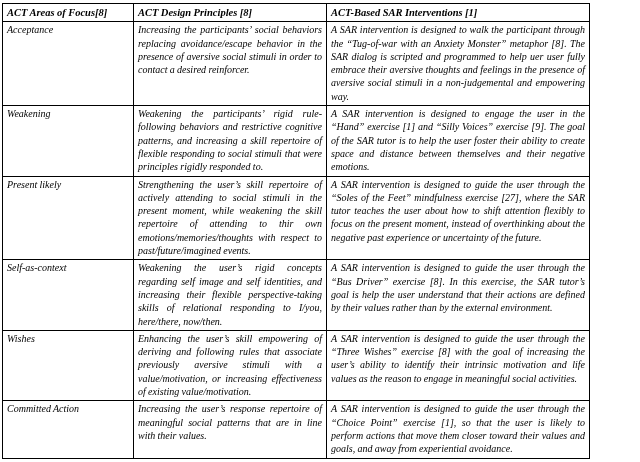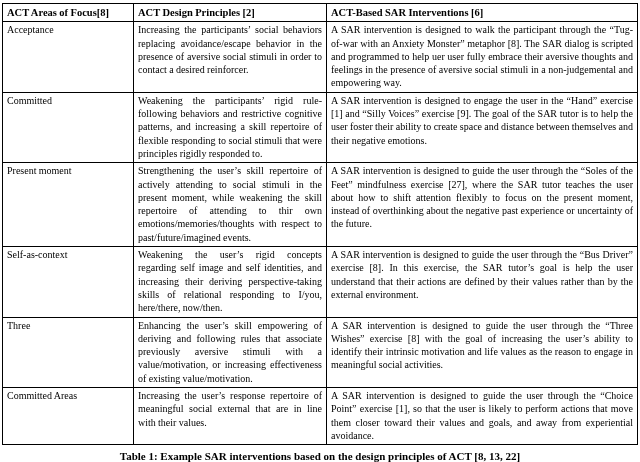--- a/index.html
+++ b/index.html
@@ -13,22 +13,23 @@
     width: 640px;
     height: 462px;
     overflow: hidden;
   }
   .page {
     padding: 3px 2px 0 2px;
   }
   table.act-table {
     border-collapse: collapse;
     table-layout: fixed;
-    width: 636px;
+    width: 588px;
     border: 1.5px solid #000;
+    font-style: italic;
   }
   .act-table col.c1 { width: 131px; }
   .act-table col.c2 { width: 193px; }
   .act-table th, .act-table td {
     border: 1px solid #000;
     vertical-align: top;
     padding: 1px 4px 2px 4px;
     font-size: 10px;
     line-height: 13.3px;
     word-spacing: -0.2px;
@@ -58,51 +59,51 @@
 <div class="page">
   <table class="act-table">
     <colgroup>
       <col class="c1">
       <col class="c2">
       <col class="c3">
     </colgroup>
     <thead>
       <tr>
         <th>ACT Areas of Focus[8]</th>
-        <th>ACT Design Principles [2]</th>
-        <th>ACT-Based SAR Interventions [6]</th>
+        <th>ACT Design Principles [8]</th>
+        <th>ACT-Based SAR Interventions [1]</th>
       </tr>
     </thead>
     <tbody>
         <tr>
           <td class="cell-area">Acceptance</td>
           <td class="cell-principle">Increasing the participants’ social behaviors replacing avoidance/escape behavior in the presence of aversive social stimuli in order to contact a desired reinforcer.</td>
           <td class="cell-intervention">A SAR intervention is designed to walk the participant through the “Tug-of-war with an Anxiety Monster” metaphor [8]. The SAR dialog is scripted and programmed to help uer user fully embrace their aversive thoughts and feelings in the presence of aversive social stimuli in a non-judgemental and empowering way.</td>
         </tr>
         <tr>
-          <td class="cell-area">Committed</td>
+          <td class="cell-area">Weakening</td>
           <td class="cell-principle">Weakening the participants’ rigid rule-following behaviors and restrictive cognitive patterns, and increasing a skill repertoire of flexible responding to social stimuli that were principles rigidly responded to.</td>
           <td class="cell-intervention">A SAR intervention is designed to engage the user in the “Hand” exercise [1] and “Silly Voices” exercise [9]. The goal of the SAR tutor is to help the user foster their ability to create space and distance between themselves and their negative emotions.</td>
         </tr>
         <tr>
-          <td class="cell-area">Present moment</td>
+          <td class="cell-area">Present likely</td>
           <td class="cell-principle">Strengthening the user’s skill repertoire of actively attending to social stimuli in the present moment, while weakening the skill repertoire of attending to thir own emotions/memories/thoughts with respect to past/future/imagined events.</td>
           <td class="cell-intervention">A SAR intervention is designed to guide the user through the “Soles of the Feet” mindfulness exercise [27], where the SAR tutor teaches the user about how to shift attention flexibly to focus on the present moment, instead of overthinking about the negative past experience or uncertainty of the future.</td>
         </tr>
         <tr>
           <td class="cell-area">Self-as-context</td>
-          <td class="cell-principle">Weakening the user’s rigid concepts regarding self image and self identities, and increasing their deriving perspective-taking skills of relational responding to I/you, here/there, now/then.</td>
+          <td class="cell-principle">Weakening the user’s rigid concepts regarding self image and self identities, and increasing their flexible perspective-taking skills of relational responding to I/you, here/there, now/then.</td>
           <td class="cell-intervention">A SAR intervention is designed to guide the user through the “Bus Driver” exercise [8]. In this exercise, the SAR tutor’s goal is help the user understand that their actions are defined by their values rather than by the external environment.</td>
         </tr>
         <tr>
-          <td class="cell-area">Three</td>
+          <td class="cell-area">Wishes</td>
           <td class="cell-principle">Enhancing the user’s skill empowering of deriving and following rules that associate previously aversive stimuli with a value/motivation, or increasing effectiveness of existing value/motivation.</td>
           <td class="cell-intervention">A SAR intervention is designed to guide the user through the “Three Wishes” exercise [8] with the goal of increasing the user’s ability to identify their intrinsic motivation and life values as the reason to engage in meaningful social activities.</td>
         </tr>
         <tr>
-          <td class="cell-area">Committed Areas</td>
-          <td class="cell-principle">Increasing the user’s response repertoire of meaningful social external that are in line with their values.</td>
+          <td class="cell-area">Committed Action</td>
+          <td class="cell-principle">Increasing the user’s response repertoire of meaningful social patterns that are in line with their values.</td>
           <td class="cell-intervention">A SAR intervention is designed to guide the user through the “Choice Point” exercise [1], so that the user is likely to perform actions that move them closer toward their values and goals, and away from experiential avoidance.</td>
         </tr>
       </tbody>
   </table>
   <div class="table-caption">Table 1: Example SAR interventions based on the design principles of ACT [8, 13, 22]</div>
 </div>
 
 </body></html>

